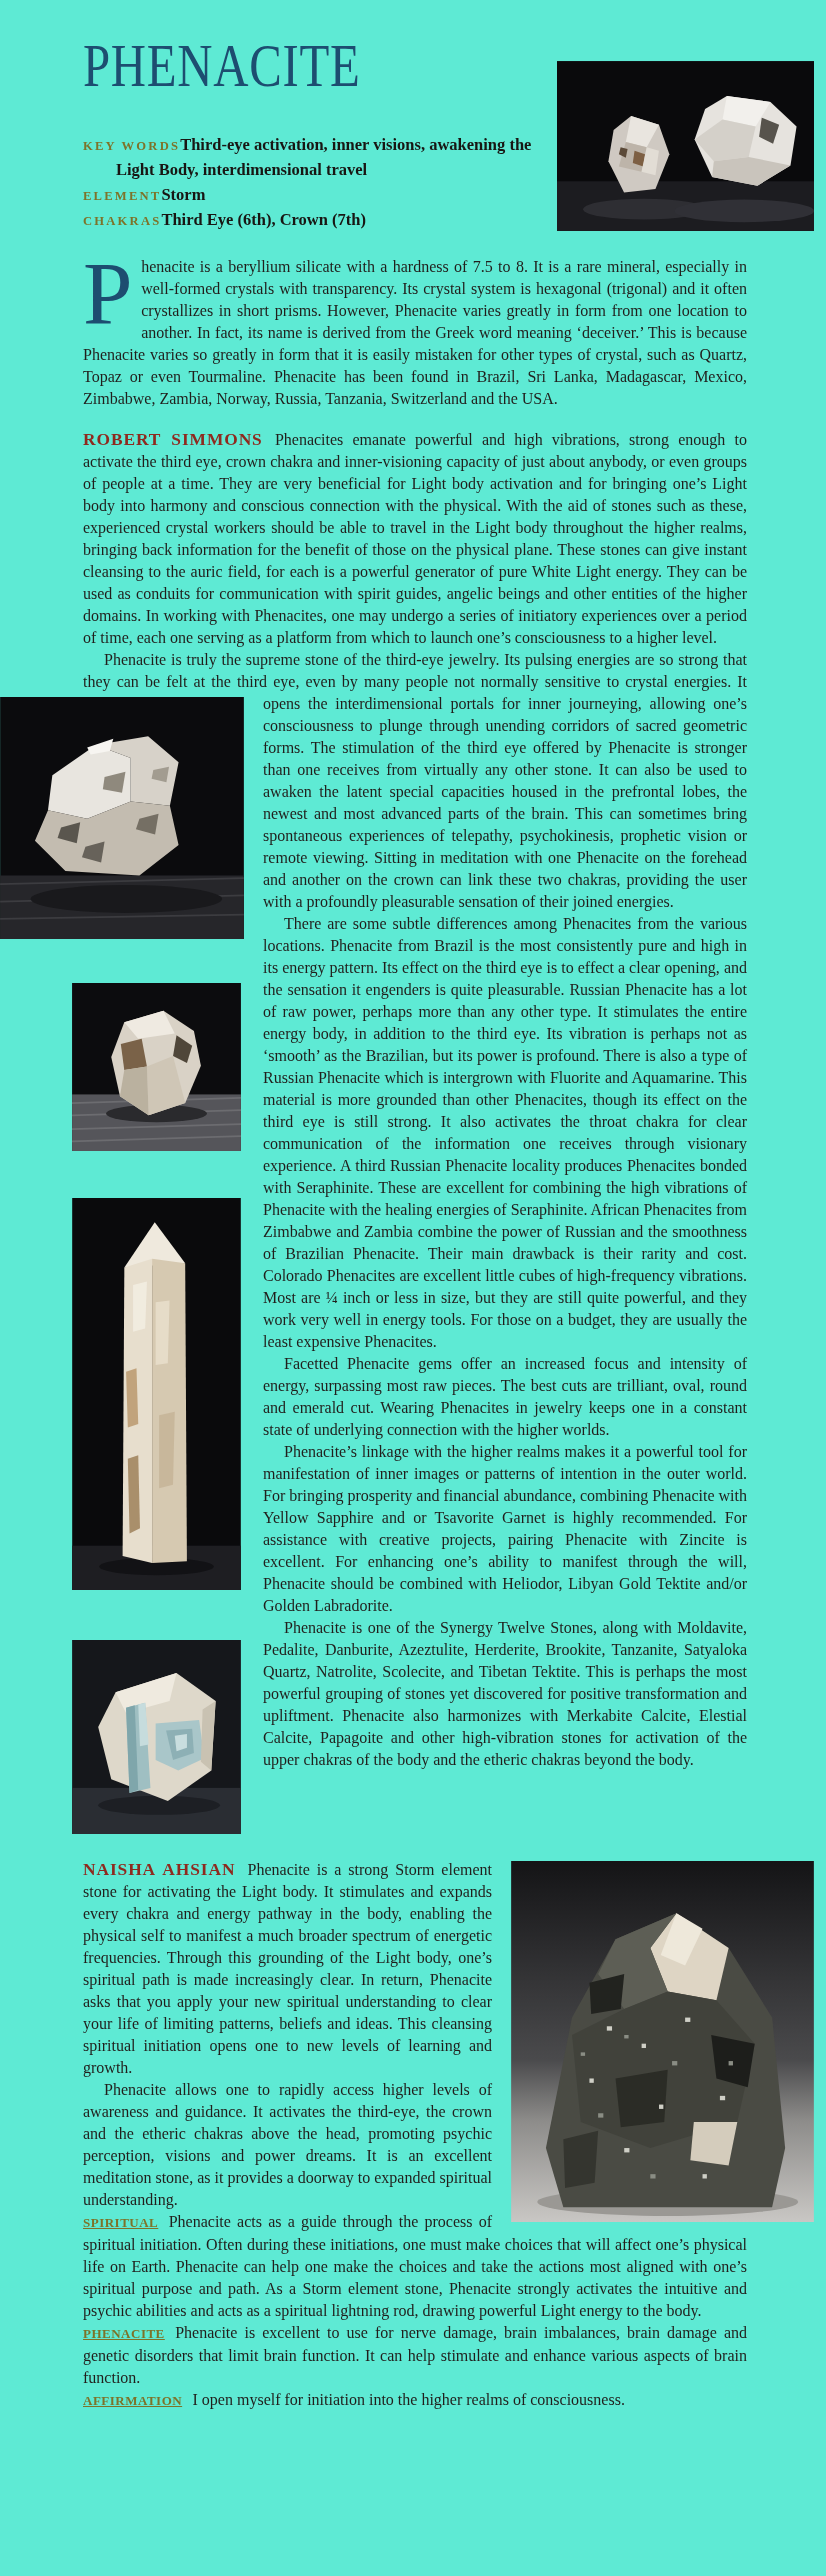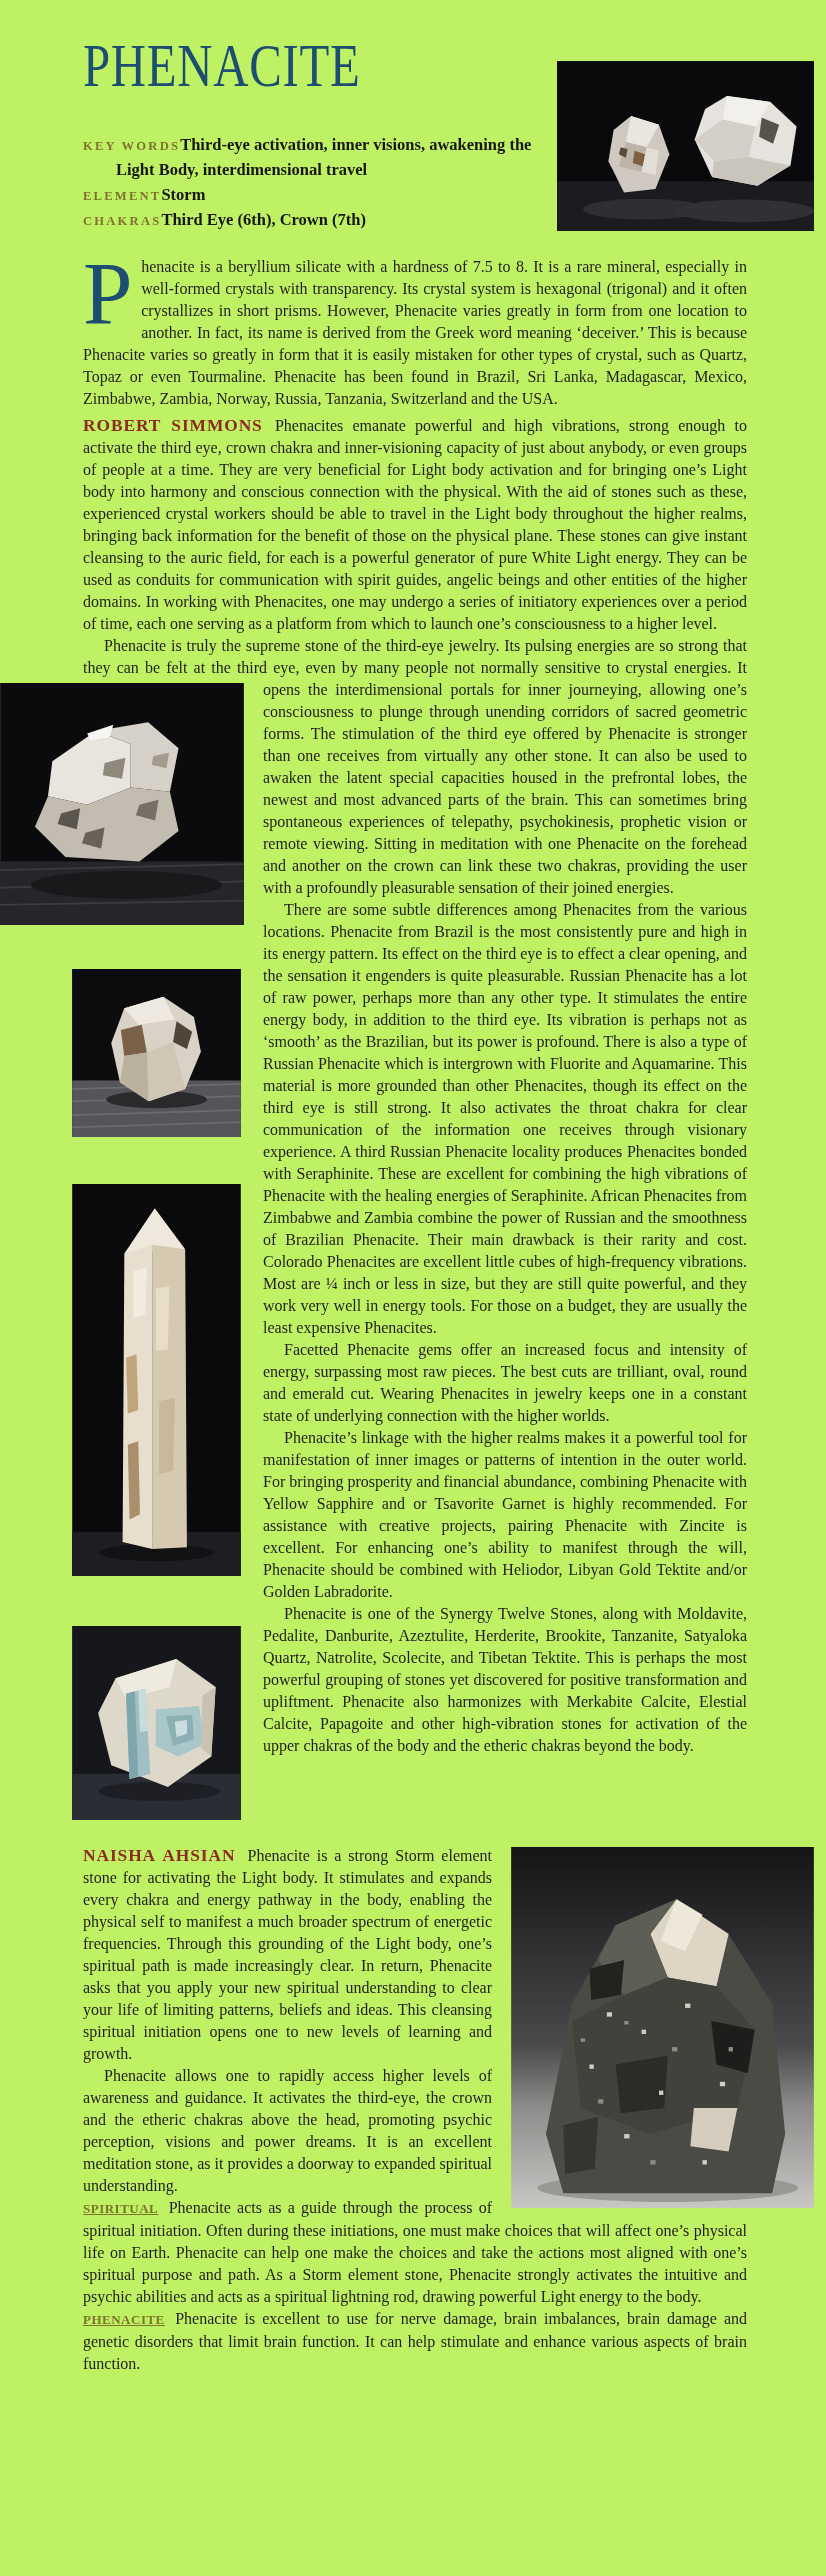--- a/index.html
+++ b/index.html
@@ -1,29 +1,29 @@
 <!DOCTYPE html>
 <html style="font-size:14px"><head>
 <meta charset="utf-8">
 <style>
   html,body{margin:0;padding:0;background:#ffffff;}
-  .page{position:relative;width:827px;height:2576px;background:#bef264;overflow:hidden;
+  .page{position:relative;width:827px;height:2576px;background:#5eead4;overflow:hidden;
         font-family:"Liberation Serif",serif;color:#211f1c;}
   .content{padding:0 80px 0 83px;}
   h1.title{margin:35px 0 0 0;font-weight:400;font-size:61px;line-height:61px;color:#1d4d70;
            letter-spacing:0.9px;white-space:nowrap;transform:scaleX(.8);transform-origin:left;}
   .photo-top{position:absolute;left:557px;top:61px;width:257px;height:170px;}
   .photo-top svg,.ph svg{display:block;}
   .keys{margin-top:37px;max-width:487px;}
   .kvrow{padding-left:33px;text-indent:-33px;font-size:16.5px;line-height:24.4px;font-weight:700;color:#181613;}
   .kvlabel{font-size:12.6px;letter-spacing:2.2px;color:#7d7329;font-weight:700;}
   .body-text{font-size:16px;line-height:22px;text-align:justify;}
   .intro{margin-top:22.6px;}
   .dropcap{float:left;color:#1d4d70;font-size:89px;line-height:66px;margin:3.5px 8.7px 0 0;}
-  .rs{margin-top:4px;}
+  .rs{margin-top:18px;}
   .na{clear:left;padding-top:19px;}
   p.para{margin:0;text-indent:21px;}
   p.nofirst{text-indent:0;}
   .sechead{color:#8e2a1f;font-weight:700;font-size:17.4px;letter-spacing:0.9px;margin-right:12.2px;}
   .proplabel{color:#7d7329;font-weight:700;font-size:13px;letter-spacing:0.5px;margin-right:10.4px;text-decoration:underline;}
   .imgcol{float:left;width:244px;margin:3.5px 19px 5.2px -83px;}
   .ph{display:block;}
   .ph-2{margin:44px 0 0 72px;}
   .ph-3{margin:47px 0 0 72px;}
   .ph-4{margin:50px 0 0 72px;}
@@ -193,17 +193,18 @@
               <rect x="160" y="360" width="6" height="5"></rect>
               <rect x="80" y="220" width="5" height="4"></rect>
             </g>
         </svg>
       </span>
       <p class="para nofirst"><span class="sechead">NAISHA AHSIAN</span><span>Phenacite is a strong Storm element stone for activating the Light body. It stimulates and expands every chakra and energy pathway in the body, enabling the physical self to manifest a much broader spectrum of energetic frequencies. Through this grounding of the Light body, one’s spiritual path is made increasingly clear. In return, Phenacite asks that you apply your new spiritual understanding to clear your life of limiting patterns, beliefs and ideas. This cleansing spiritual initiation opens one to new levels of learning and growth.</span></p>
       <p class="para">Phenacite allows one to rapidly access higher levels of awareness and guidance. It activates the third-eye, the crown and the etheric chakras above the head, promoting psychic perception, visions and power dreams. It is an excellent meditation stone, as it provides a doorway to expanded spiritual understanding.</p>
 
       <p class="para nofirst"><span class="proplabel">SPIRITUAL</span><span>Phenacite acts as a guide through the process of spiritual initiation. Often during these initiations, one must make choices that will affect one’s physical life on Earth. Phenacite can help one make the choices and take the actions most aligned with one’s spiritual purpose and path. As a Storm element stone, Phenacite strongly activates the intuitive and psychic abilities and acts as a spiritual lightning rod, drawing powerful Light energy to the body.</span></p>
       <p class="para nofirst"><span class="proplabel">PHENACITE</span><span>Phenacite is excellent to use for nerve damage, brain imbalances, brain damage and genetic disorders that limit brain function. It can help stimulate and enhance various aspects of brain function.</span></p>
+      <p class="para nofirst"><span class="proplabel">AFFIRMATION</span><span>I open myself for initiation into the higher realms of consciousness.</span></p>
     </div>
 
   </div>
 </div>
 
 
 </body></html>

